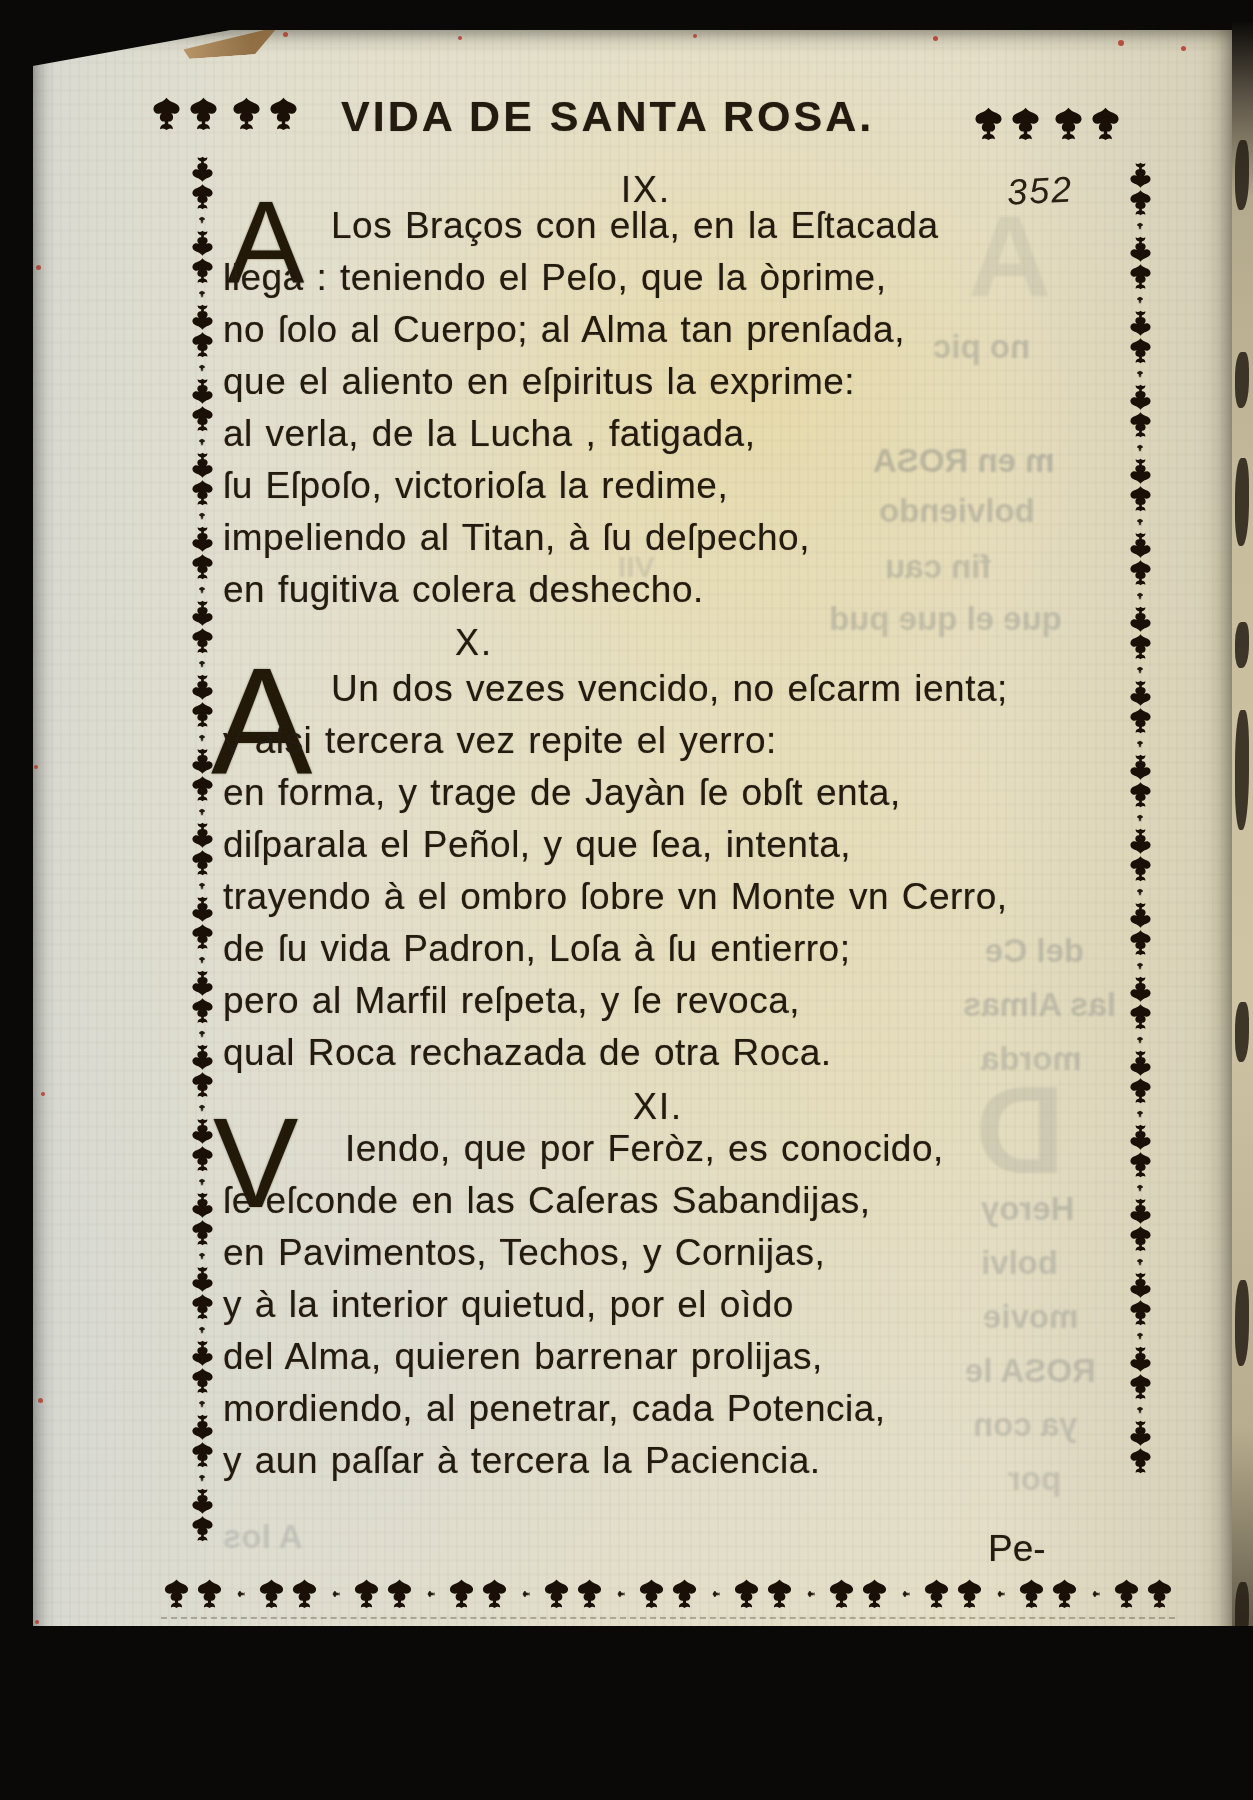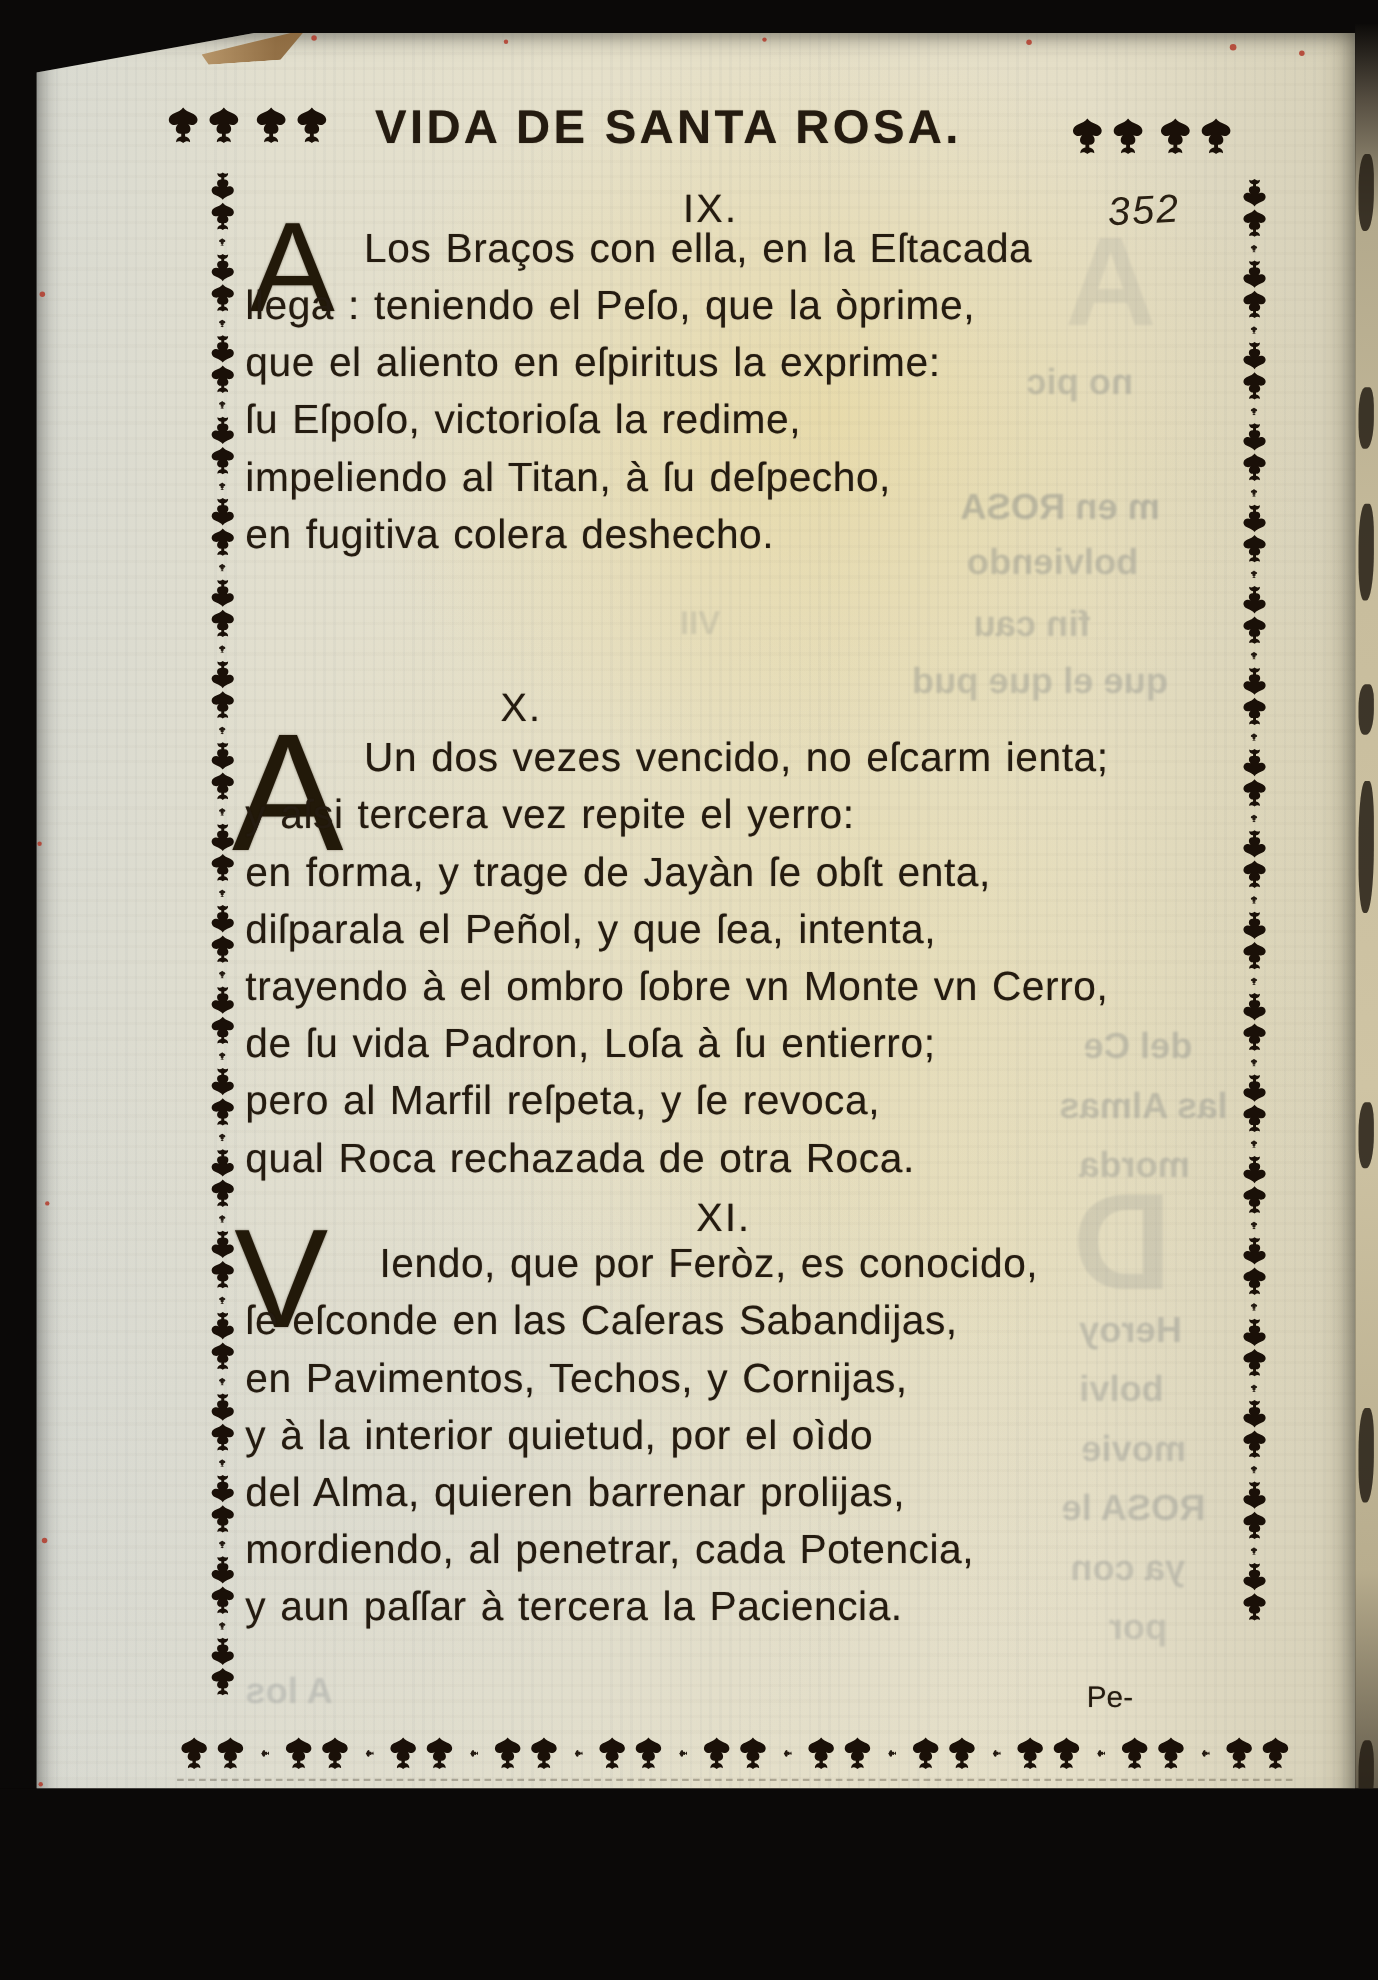--- a/index.html
+++ b/index.html
@@ -44,21 +44,21 @@
   .s1 .lines{top:36px}.s2 .lines{top:46px}.s3 .lines{top:42px}
   .line{height:52px;font-size:37px;padding-left:30px;white-space:nowrap;
     text-shadow:0 0 1px rgba(35,22,8,.45);letter-spacing:.5px;word-spacing:2px;}
   .line.first{padding-left:138px;}
   .s3 .line.first{padding-left:152px;}
   .dropcap{position:absolute;line-height:.76;color:#221909;
     text-shadow:0 0 2px rgba(30,18,6,.5);}
   .s1 .dropcap{left:34px;top:30px;font-size:116px;}
   .s2 .dropcap{left:18px;top:42px;font-size:152px;}
   .s3 .dropcap{left:20px;top:28px;font-size:128px;}
-  .catchword{position:absolute;left:955px;top:1498px;font-size:27px;color:#241b10;
+  .catchword{position:absolute;left:955px;top:1498px;font-size:37px;color:#241b10;
     text-shadow:0 0 1px rgba(35,22,8,.5);}
   
   .ghost{position:absolute;transform:scaleX(-1);color:#59616b;filter:blur(1.2px);
     white-space:nowrap;font-weight:600;}
   
   .fl{display:block;fill:#1a1008;}
   .hunit{display:flex;align-items:center;gap:2px;}
   .hunit .m{transform:scaleX(-1);}
   .vunit{display:flex;flex-direction:column;align-items:center;gap:0;}
   .vunit .m{transform:rotate(180deg);}
@@ -678,21 +678,23 @@
           </svg>
         </div>
       </div>
 
     <section class="stanza s1">
       <div class="numeral">IX.</div>
       <div class="dropcap">A</div>
       <div class="lines">
           <div class="line first">Los Braços con ella, en la Eſtacada</div>
           <div class="line">llega : teniendo el Peſo, que la òprime,</div>
+          <div class="line">no ſolo al Cuerpo; al Alma tan prenſada,</div>
           <div class="line">que el aliento en eſpiritus la exprime:</div>
+          <div class="line">al verla, de la Lucha , fatigada,</div>
           <div class="line">ſu Eſpoſo, victorioſa la redime,</div>
           <div class="line">impeliendo al Titan, à ſu deſpecho,</div>
           <div class="line">en fugitiva colera deshecho.</div>
         </div>
     </section>
     <section class="stanza s2">
       <div class="numeral">X.</div>
       <div class="dropcap">A</div>
       <div class="lines">
           <div class="line first">Un dos vezes vencido, no eſcarm ienta;</div>

